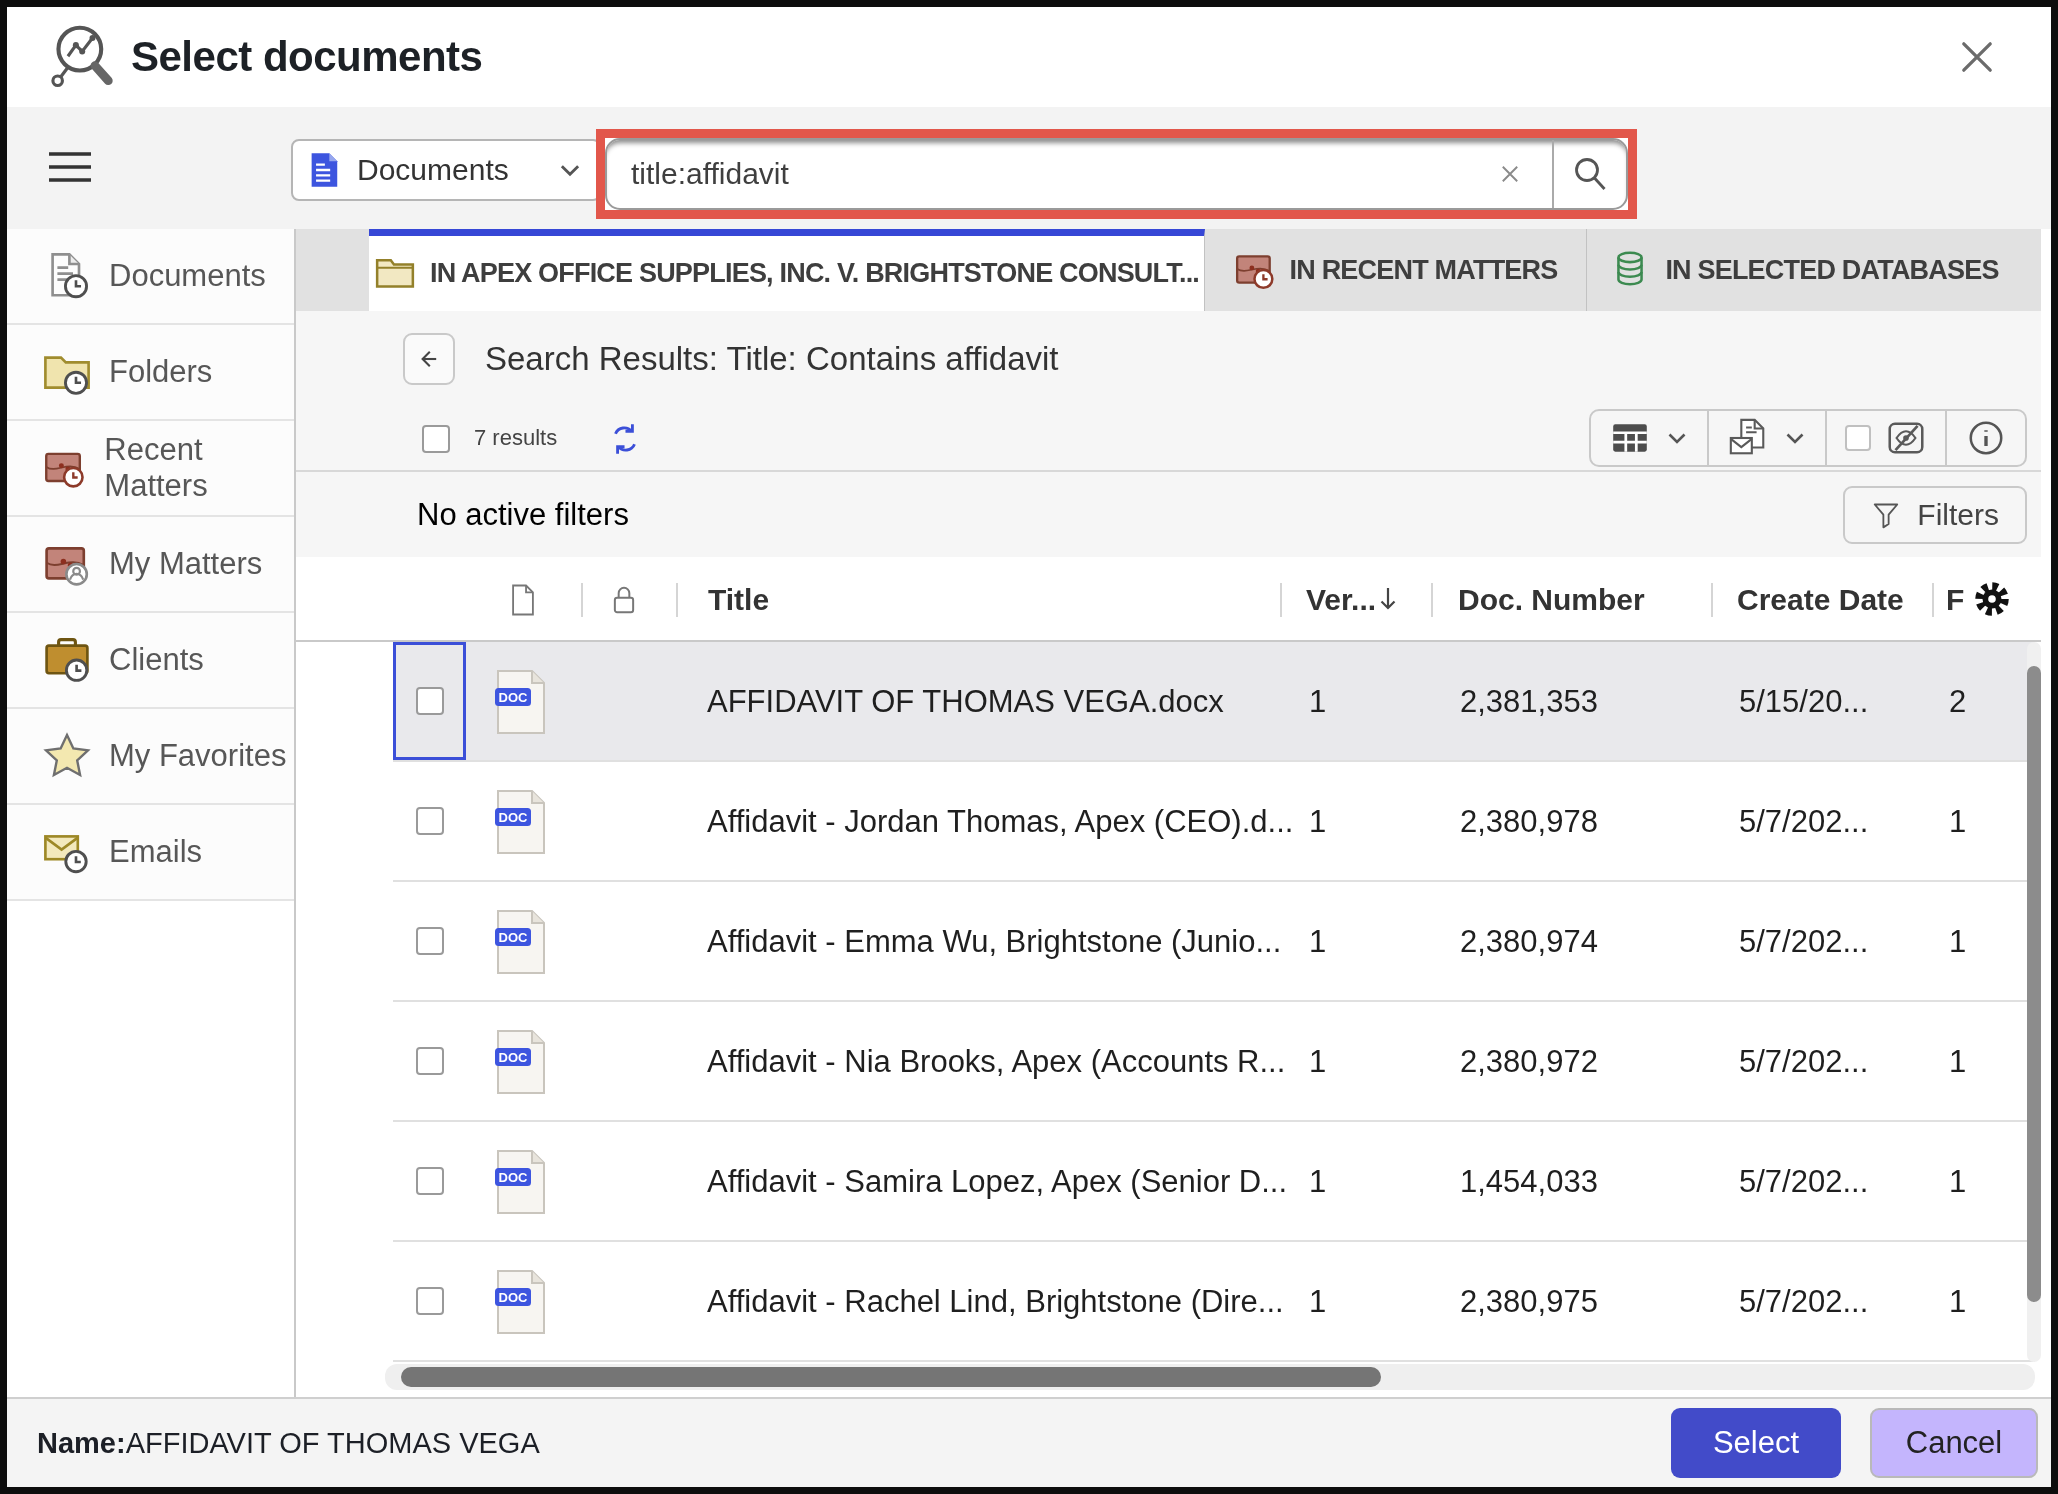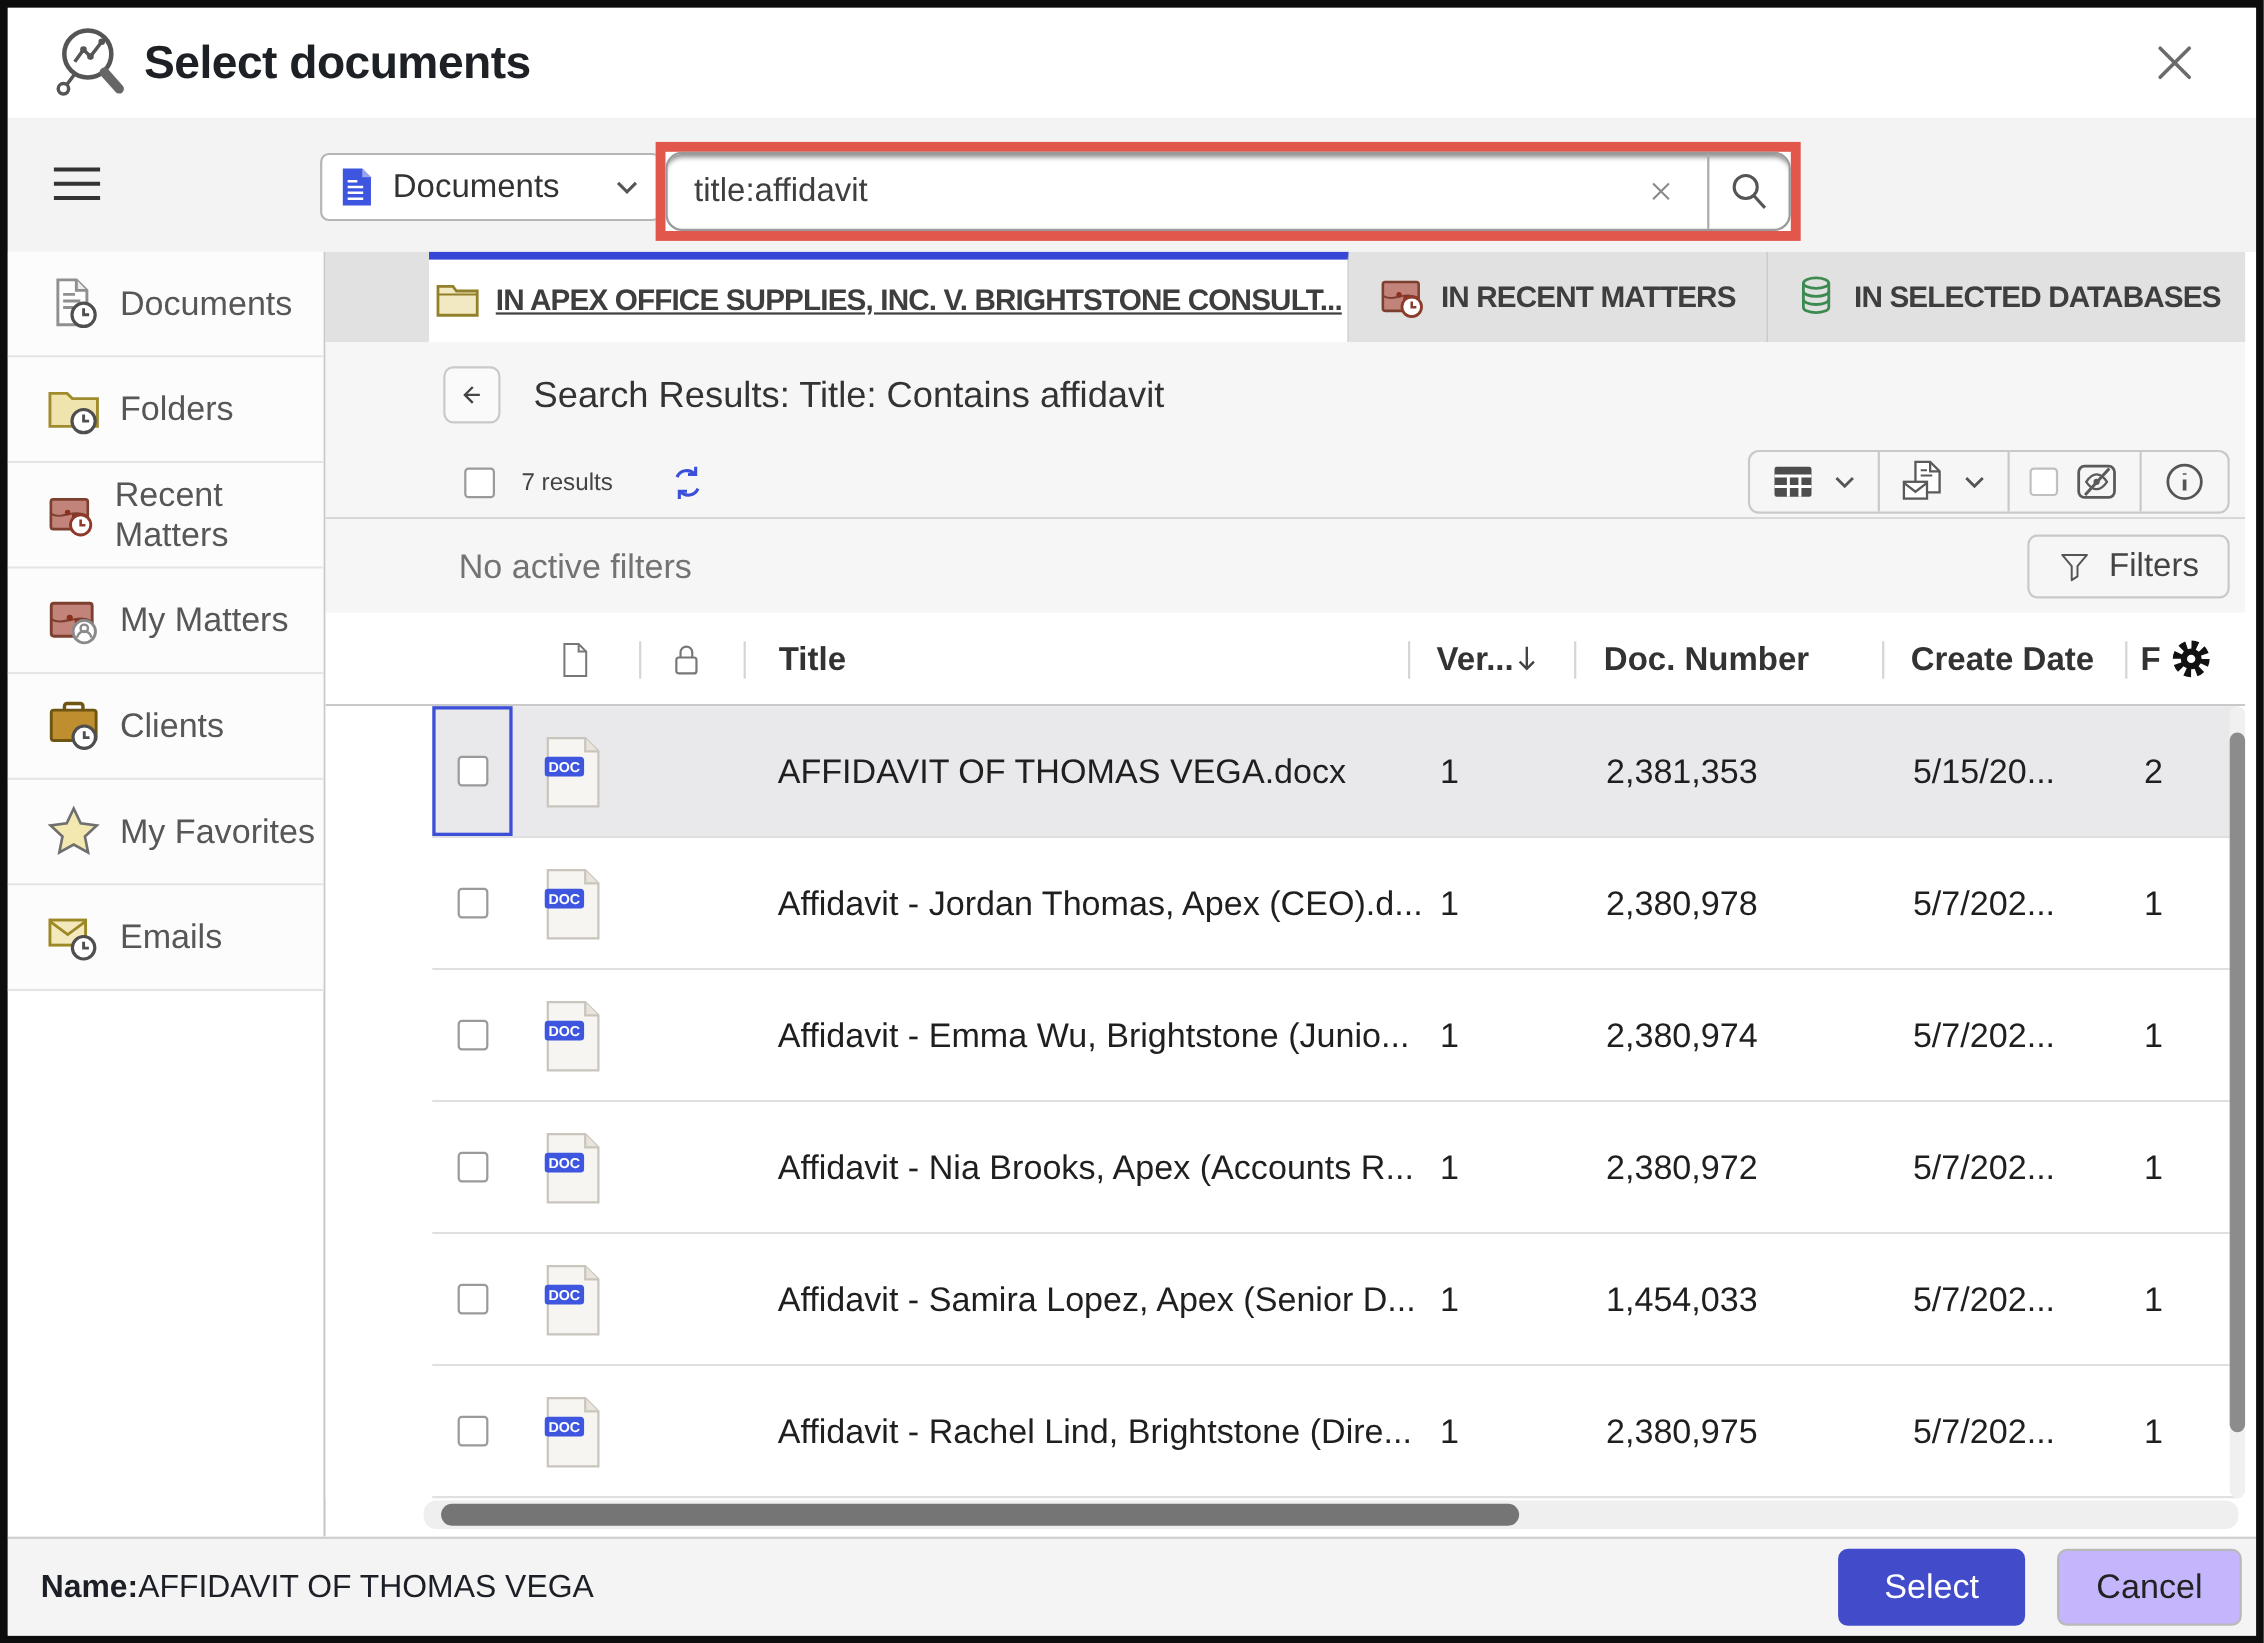--- a/index.html
+++ b/index.html
@@ -46,21 +46,21 @@
   .sb-item .icon { width:48px; height:48px; }
   .sb-label { margin-left:18px; font-size:31px; color:#575757; }
 
   
   .tabstrip { position:absolute; left:289px; top:222px; width:1745px; height:82px;
     background:#e1e1e1; display:flex; }
   .tab { display:flex; align-items:center; justify-content:center; gap:14px;
     height:100%; border-right:1px solid #c2c2c2; cursor:pointer; overflow:hidden;
     font-size:27px; font-weight:600; color:#3e3e3e; letter-spacing:-0.8px; white-space:nowrap; }
   .tab .icon { width:42px; height:42px; flex:none; }
-  .tab-0 { margin-left:94px; width:836px; background:#fff; border-top:7px solid #3647d6;text-decoration:underline; }
+  .tab-0 { margin-left:73px; width:836px; background:#fff; border-top:7px solid #3647d6; }
   .tab-1 { width:382px; }
   .tab-2 { width:434px; border-right:none; }
 
   
   .res-head { position:absolute; left:289px; top:304px; width:1745px; height:95px; background:#f6f6f6; }
   .backbtn { position:absolute; left:107px; top:22px; width:52px; height:52px; background:#fafafa;
     border:2px solid #c9c9c9; border-radius:9px; display:flex; align-items:center; justify-content:center; cursor:pointer; }
   .backbtn .icon { width:32px; height:32px; }
   .res-title { position:absolute; left:189px; top:0; height:95px; line-height:95px; font-size:33px; color:#333; }
 
@@ -75,21 +75,21 @@
     border:2px solid #c9c9c9; border-radius:10px; }
   .toolsec { display:flex; align-items:center; justify-content:center; gap:14px;
     padding:0 18px; border-left:2px solid #c9c9c9; cursor:pointer; }
   .toolsec:first-child { border-left:none; }
   .toolsec .big { width:42px; height:42px; }
   .toolsec .chev { width:24px; height:24px; }
   .toolsec .cb { width:26px; height:26px; border-color:#c0c0c0; }
 
   
   .filter-row { position:absolute; left:289px; top:465px; width:1745px; height:85px; background:#f6f6f6; }
-  .nofilters { position:absolute; left:121px; top:0; height:85px; line-height:85px; font-size:31px; color:#737373; }
+  .nofilters { position:absolute; left:121px; top:0; height:85px; line-height:85px; font-size:31px; color:#000000; }
   .filtersbtn { position:absolute; right:14px; top:14px; height:58px; padding:0 26px;
     border:2px solid #c9c9c9; border-radius:9px; display:flex; align-items:center; gap:16px;
     font-size:30px; color:#444; cursor:pointer; background:#f6f6f6; }
   .filtersbtn .icon { width:30px; height:30px; }
 
   
   .thead { position:absolute; left:289px; top:550px; width:1745px; height:85px;
     background:#fff; border-bottom:2px solid #c9c9c9; font-weight:600; font-size:30px; color:#333; }
   .thead .hicon { position:absolute; top:27px; width:30px; height:32px; }
   .hdiv { position:absolute; top:26px; width:2px; height:34px; background:#d5d5d5; }

